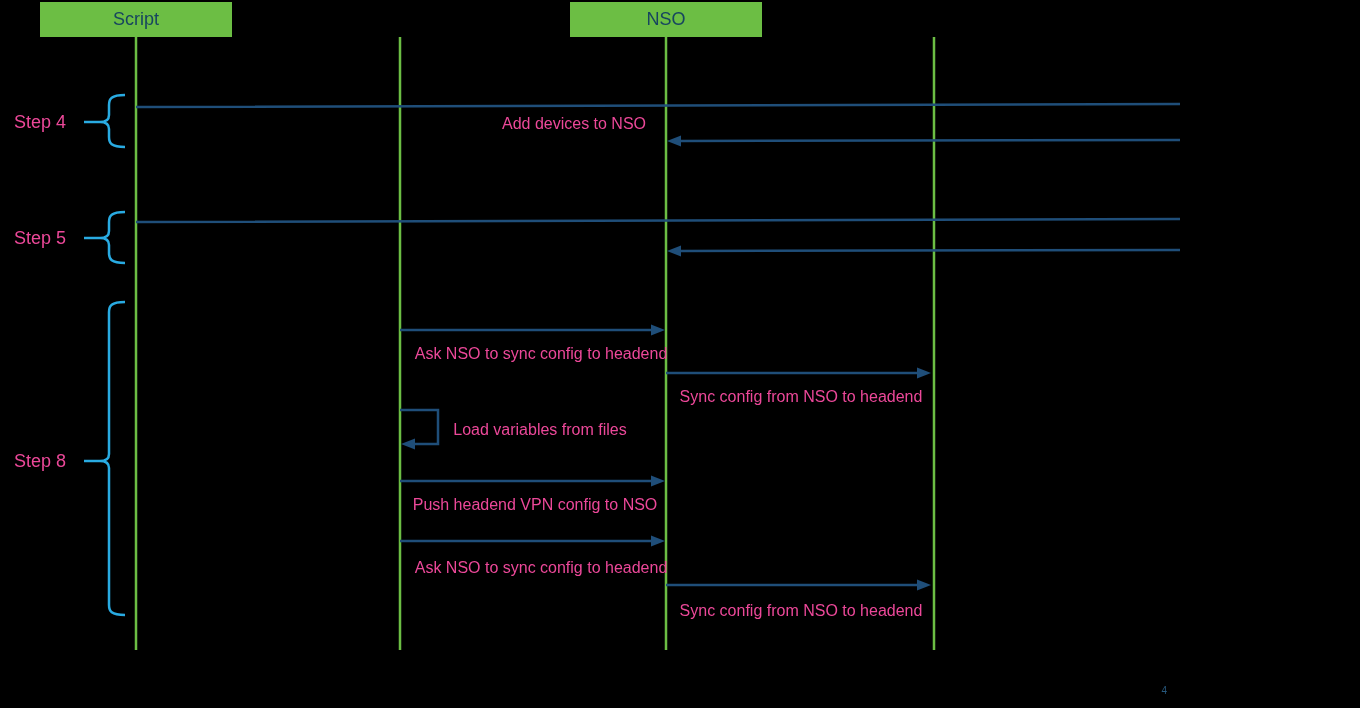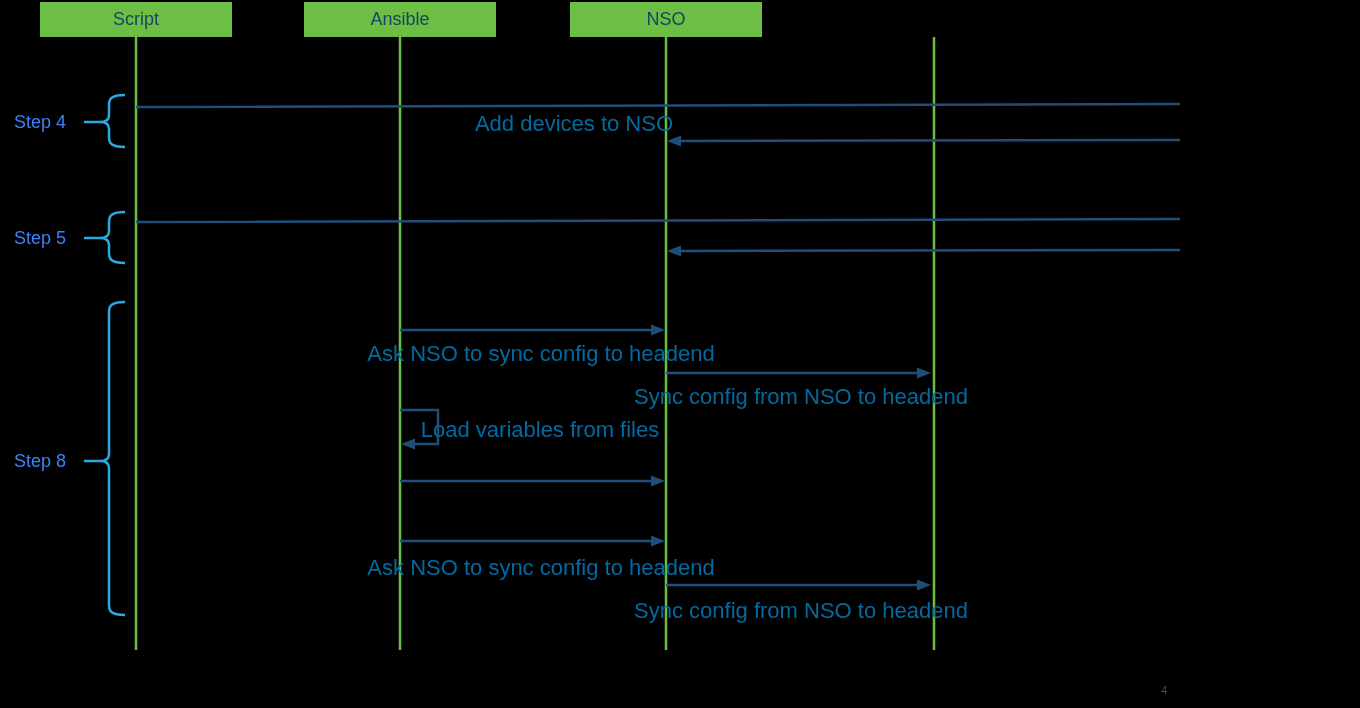--- a/index.html
+++ b/index.html
@@ -13,27 +13,27 @@
   #overlay{position:absolute;left:0;top:0;width:1360px;height:708px;}
   .actor{
     position:absolute;top:2px;height:35px;width:192px;
     background:#6CBE44;color:#17455F;
     font-size:18px;line-height:35px;text-align:center;
     white-space:nowrap;
   }
   .msg{
     position:absolute;
     transform:translateX(-50%);
-    color:#0369a1;font-size:22px;line-height:17px;
+    color:#ec4899;font-size:16px;line-height:17px;
     white-space:nowrap;
     z-index:3;
   }
   .step{
     position:absolute;left:14px;
-    color:#3b82f6;font-size:18px;line-height:20px;
+    color:#ec4899;font-size:18px;line-height:20px;
     white-space:nowrap;z-index:3;
   }
   .star{
     position:absolute;left:1217px;top:558px;
     transform:translateX(-50%);
     color:#FFFFFF;font-size:24px;line-height:24px;z-index:4;
   }
   .pagenum{
     position:absolute;right:13px;bottom:12px;
     color:#27597E;font-size:10px;z-index:3;
@@ -80,31 +80,31 @@
     <line x1="84" y1="122" x2="100" y2="122" stroke="#29ABE2" stroke-width="2.5"></line>
 
     <path fill="none" stroke="#29ABE2" stroke-width="2.5" d="M125,212 C111,212 109,216 109,222 L109,231 C109,236 106,238 100,238 C106,238 109,240 109,245 L109,253 C109,259 111,263 125,263"></path>
     <line x1="84" y1="238" x2="100" y2="238" stroke="#29ABE2" stroke-width="2.5"></line>
 
     <path fill="none" stroke="#29ABE2" stroke-width="2.5" d="M125,302 C111,302 109,306 109,312 L109,454 C109,459 106,461 100,461 C106,461 109,463 109,468 L109,605 C109,611 111,615 125,615"></path>
     <line x1="84" y1="461" x2="100" y2="461" stroke="#29ABE2" stroke-width="2.5"></line>
   </svg>
 
   <div class="actor" style="left:40px"><span>Script</span></div>
-  <div class="actor" style="left:304px"><span>Ansible</span></div>
   <div class="actor" style="left:570px"><span>NSO</span></div>
 
   <div class="step" style="top:112px">Step 4</div>
   <div class="step" style="top:228px">Step 5</div>
   <div class="step" style="top:451px">Step 8</div>
 
   <div class="msg" style="left:574px;top:115px">Add devices to NSO</div>
   <div class="msg" style="left:541px;top:345px">Ask NSO to sync config to headend</div>
   <div class="msg" style="left:801px;top:388px">Sync config from NSO to headend</div>
   <div class="msg" style="left:540px;top:421px">Load variables from files</div>
+  <div class="msg" style="left:535px;top:496px">Push headend VPN config to NSO</div>
   <div class="msg" style="left:541px;top:559px">Ask NSO to sync config to headend</div>
   <div class="msg" style="left:801px;top:602px">Sync config from NSO to headend</div>
 
   <div class="star">★</div>
 
   <div class="pagenum">4</div>
 
 </div>
 
 </body></html>

